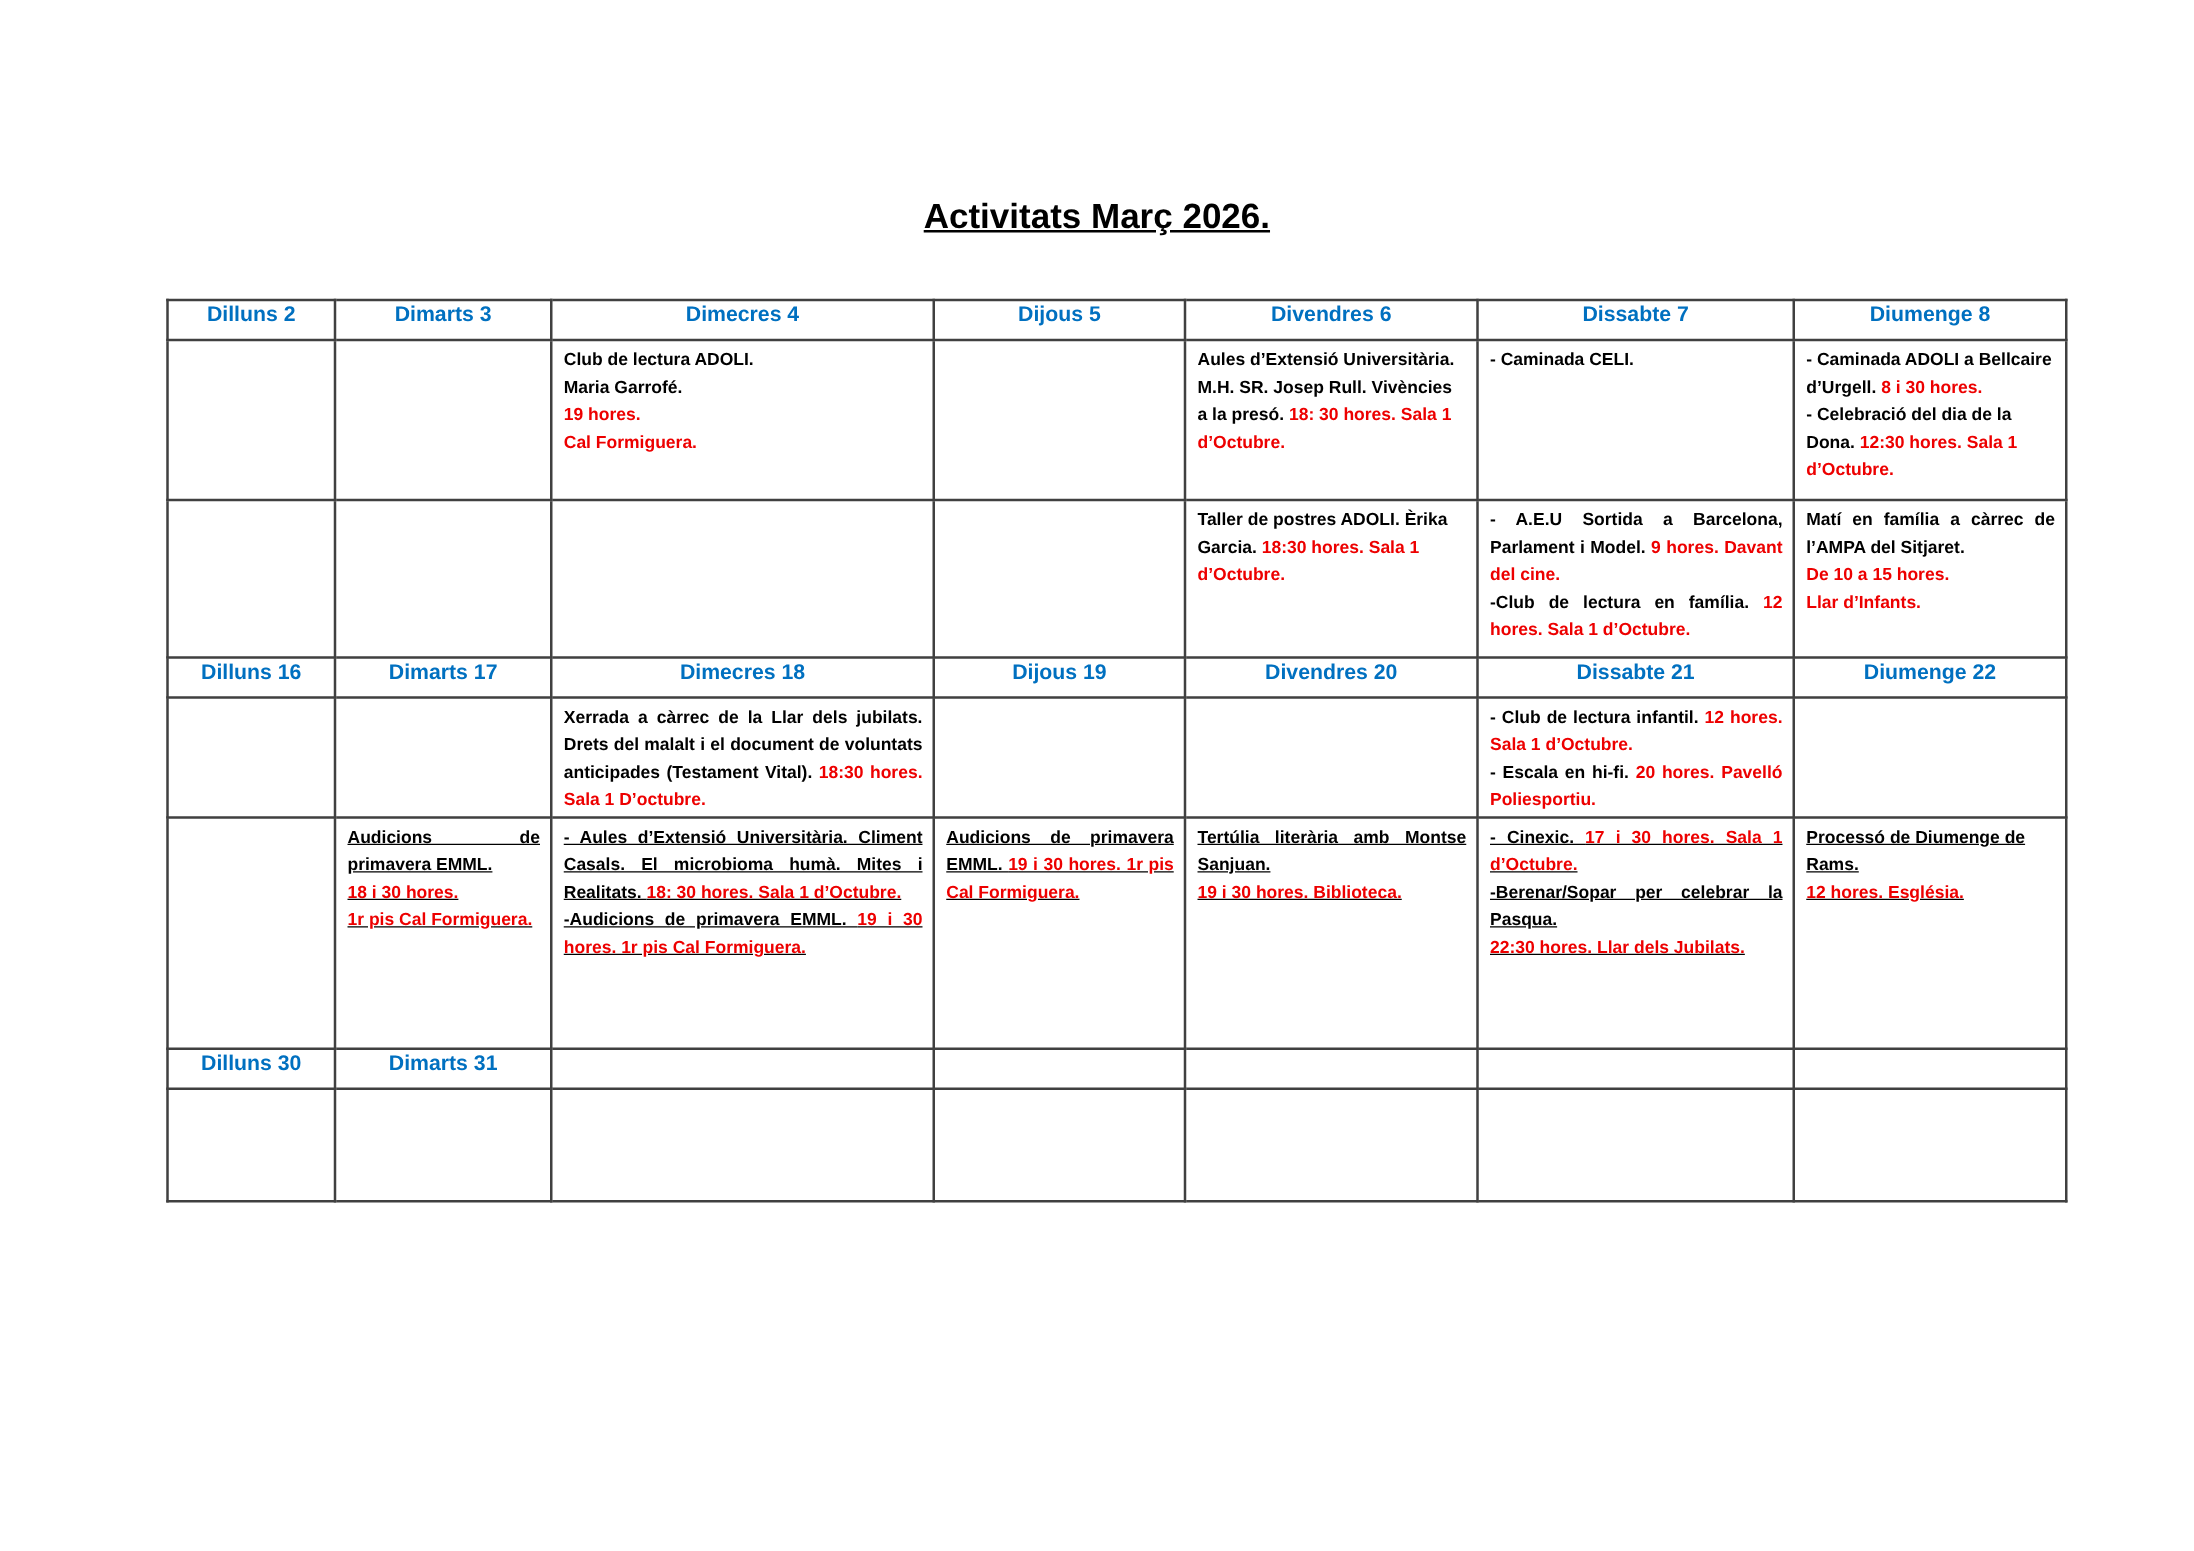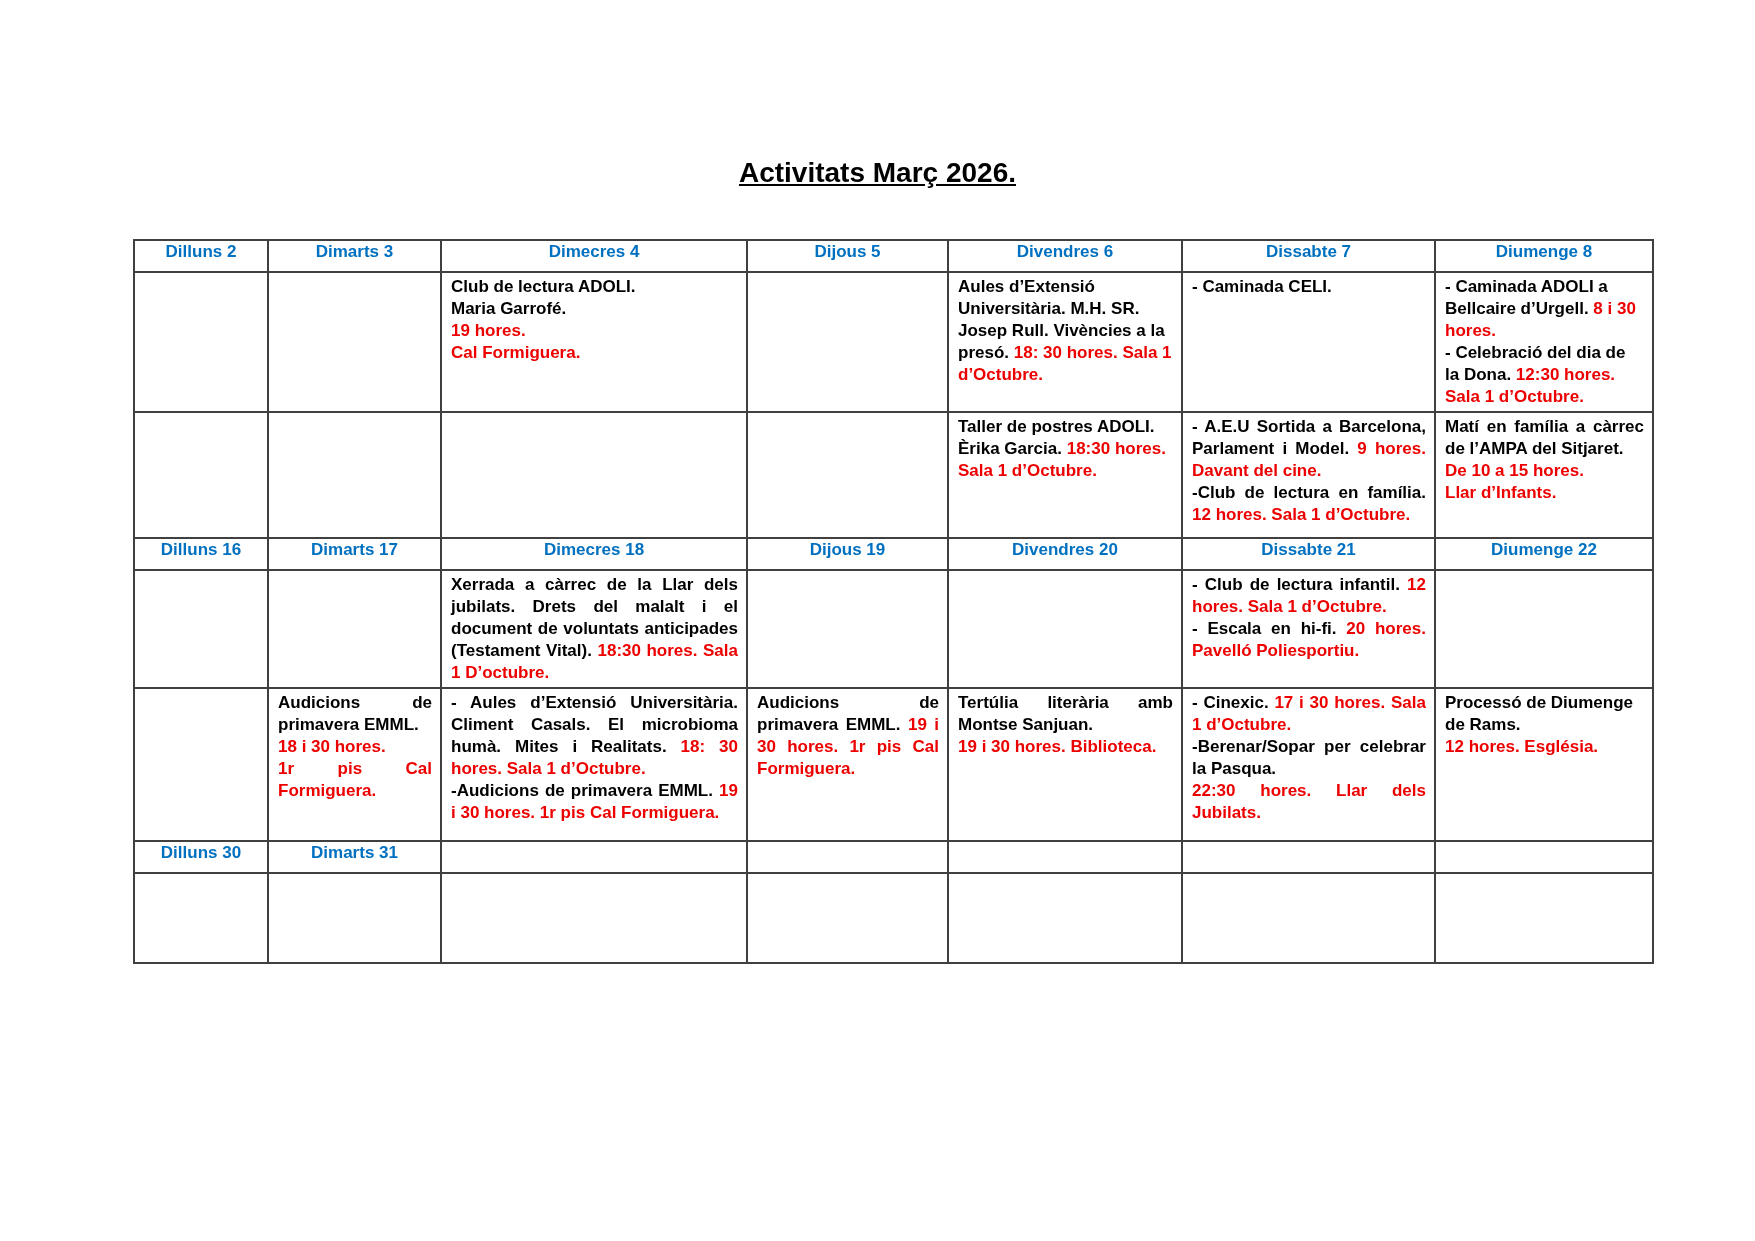--- a/index.html
+++ b/index.html
@@ -42,21 +42,21 @@
   }
   td.day-header {
     height: 32px;
     padding: 1px 2px;
     text-align: center;
     vertical-align: middle;
     color: var(--blue);
     font-size: 17px;
   }
   td.day-cell {
-    font-size: 17px;
+    font-size: 14px;
     line-height: 22px;
     padding: 3px 8px 3px 9px;
   }
   .para { text-align: left; }
   td.day-cell.justify .para { text-align: justify; }
   .run.black { color: var(--ink); }
   .run.red { color: var(--red); }
 </style>
 </head>
 <body>
@@ -138,21 +138,21 @@
             <div class="para"><span class="run black">Xerrada a càrrec de la Llar dels jubilats. Drets del malalt i el document de voluntats anticipades (Testament Vital). </span><span class="run red">18:30 hores. Sala 1 D’octubre.</span></div>
           </td>
           <td class="day-cell"></td>
           <td class="day-cell"></td>
           <td class="day-cell justify">
             <div class="para"><span class="run black">- Club de lectura infantil. </span><span class="run red">12 hores. Sala 1 d’Octubre.</span></div>
             <div class="para"><span class="run black">- Escala en hi-fi. </span><span class="run red">20 hores. Pavelló Poliesportiu.</span></div>
           </td>
           <td class="day-cell"></td>
         </tr>
-        <tr style="height: 153px;">
+        <tr style="height: 185px; text-decoration: underline;">
           <td class="day-cell"></td>
           <td class="day-cell justify">
             <div class="para"><span class="run black">Audicions de primavera EMML.</span></div>
             <div class="para"><span class="run red">18 i 30 hores.</span></div>
             <div class="para"><span class="run red">1r pis Cal Formiguera.</span></div>
           </td>
           <td class="day-cell justify">
             <div class="para"><span class="run black">- Aules d’Extensió Universitària. Climent Casals. El microbioma humà. Mites i Realitats. </span><span class="run red">18: 30 hores. Sala 1 d’Octubre.</span></div>
             <div class="para"><span class="run black">-Audicions de primavera EMML. </span><span class="run red">19 i 30 hores. 1r pis Cal Formiguera.</span></div>
           </td>

